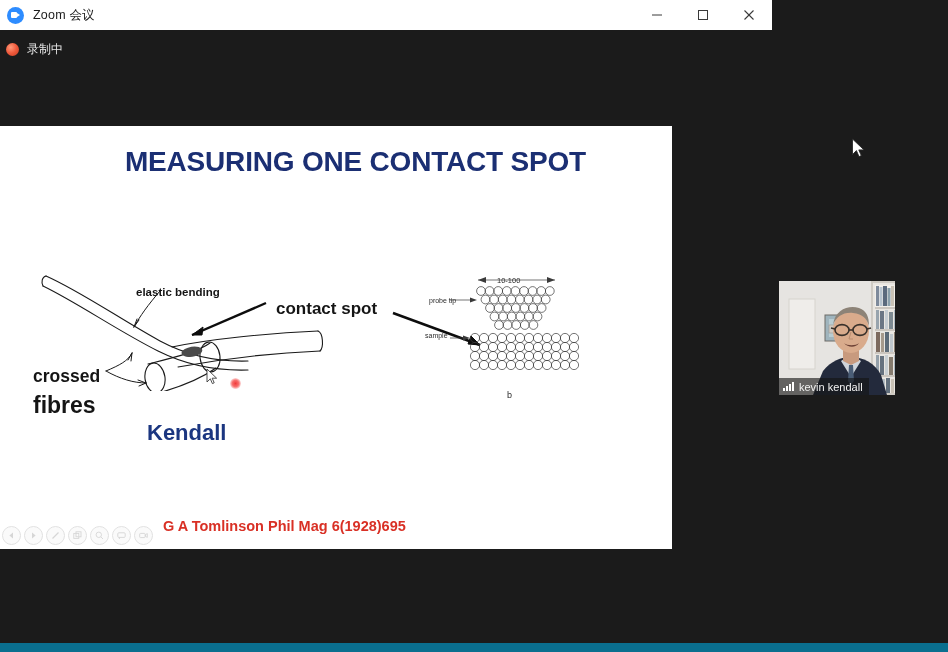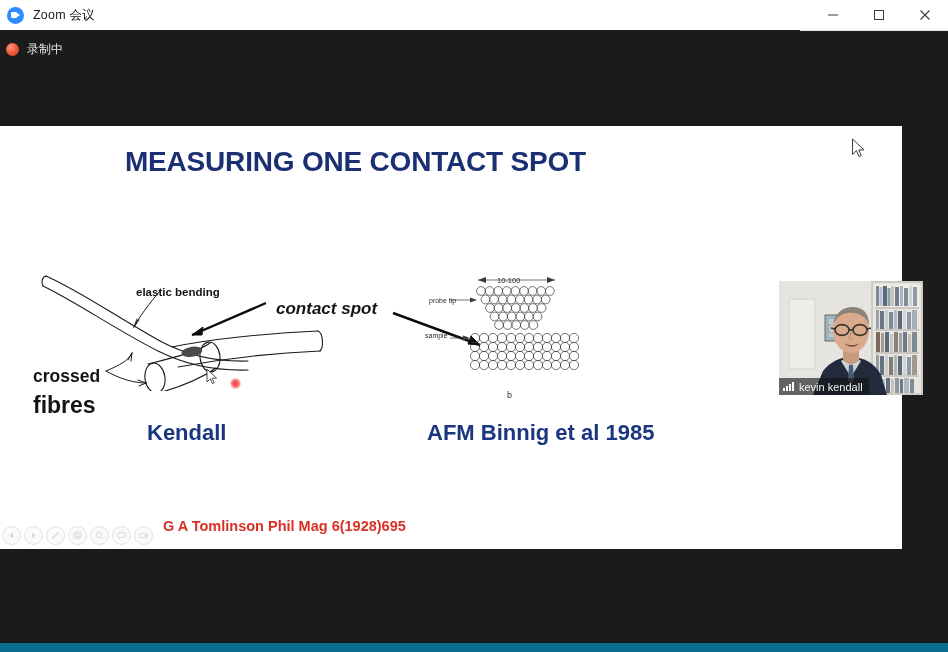--- a/index.html
+++ b/index.html
@@ -5,21 +5,21 @@
   html,body{margin:0;padding:0;}
   body{
     width:948px;height:652px;overflow:hidden;
     background:#1b1b1b;
     font-family:"Liberation Sans","DejaVu Sans",sans-serif;
     position:relative;
   }
 
   
   #titlebar{
-    position:absolute;left:0;top:0;width:948px;height:30px;
+    position:absolute;left:0;top:0;width:772px;height:30px;
     background:#ffffff;border-bottom:1px solid #e2e2e2;
     display:flex;align-items:center;
   }
   #app-icon{
     width:17px;height:17px;border-radius:50%;
     background:#2d8cff;margin-left:7px;margin-right:9px;
     position:relative;flex:none;
   }
   #app-icon:after{
     content:"";position:absolute;left:4px;top:5.5px;
@@ -45,21 +45,21 @@
   }
   #rec-dot{
     width:13px;height:13px;border-radius:50%;
     background:radial-gradient(circle at 36% 34%,#ff9a7a 0%,#f05a3c 48%,#c33c22 100%);
     margin-left:6px;margin-right:8px;flex:none;
   }
   #rec-text{font-size:12px;color:#e8e8e8;}
 
   
   #slide{
-    position:absolute;left:0;top:126px;width:902px;height:423px;
+    position:absolute;left:0;top:126px;width:672px;height:423px;
     background:#ffffff;overflow:hidden;
   }
   #slide-title{
     position:absolute;left:125px;top:20px;
     font-size:28px;font-weight:bold;color:#1b2f73;
     letter-spacing:-0.2px;
     font-family:"Liberation Sans","DejaVu Sans",sans-serif;
   }
   .navy-caption{
     position:absolute;font-size:22px;font-weight:bold;color:#1b3680;
@@ -67,21 +67,21 @@
   #cap-kendall{left:147px;top:294px;}
   #cap-afm{left:427px;top:294px;}
   #citation{
     position:absolute;left:147px;top:392px;
     font-size:14.5px;font-weight:bold;color:#d93025;margin-left:16px;
   }
   .diag-label{
     position:absolute;font-weight:bold;color:#151515;
   }
   #lbl-elastic{left:136px;top:160px;font-size:11.5px;}
-  #lbl-contact{left:276px;top:173px;font-size:17px;font-style:italic;}
+  #lbl-contact{left:276px;top:173px;font-size:17px;}
   #lbl-crossed1{left:33px;top:240px;font-size:17.5px;}
   #lbl-crossed2{left:33px;top:266px;font-size:23px;}
   .afm-label{position:absolute;font-size:7px;color:#2b2b2b;}
   #lbl-probe{left:429px;top:171px;}
   #lbl-sample{left:425px;top:206px;}
   #lbl-1010{left:497px;top:150px;font-size:7.5px;color:#2b2b2b;position:absolute;}
   #lbl-b{left:507px;top:264px;font-size:9px;color:#2b2b2b;position:absolute;}
 
   
   #laser{
@@ -100,21 +100,21 @@
     width:17px;height:17px;border-radius:50%;
     border:1px solid #dcdcdc;background:#fafafa;
     display:flex;align-items:center;justify-content:center;
     color:#cfcfcf;font-size:8px;
     opacity:.85;
   }
   .annot-btn svg{display:block;}
 
   
   #video-tile{
-    position:absolute;left:779px;top:281px;width:144px;height:114px;
+    position:absolute;left:779px;top:281px;width:116px;height:114px;
     background:#21262b;overflow:hidden;
   }
   #video-room{position:absolute;inset:0;}
   #name-strip{
     position:absolute;left:0;bottom:0;height:17px;
     display:flex;align-items:center;
     background:rgba(20,20,20,.62);padding:0 6px 0 4px;
   }
   #sig-icon{display:flex;align-items:flex-end;gap:1px;height:9px;margin-right:5px;}
   #sig-icon i{display:block;width:2px;background:#ffffff;}
@@ -321,21 +321,20 @@
       </g>
     </g>
   </svg>
 
   <div class="afm-label" id="lbl-probe">probe tip</div>
   <div class="afm-label" id="lbl-sample">sample</div>
   <div id="lbl-1010">10-100</div>
   <div id="lbl-b">b</div>
 
   <div class="navy-caption" id="cap-kendall">Kendall</div>
-  <div class="navy-caption" id="cap-afm">AFM  Binnig et al 1985</div>
 
   <div id="citation">G A Tomlinson Phil Mag 6(1928)695</div>
 
   <div id="laser"></div>
   <svg id="slide-cursor" width="12" height="18" viewBox="0 0 12 18">
     <path d="M1,1 L1,14 L4.3,10.8 L6.4,15.6 L8.2,14.8 L6.2,10.2 L10.6,10.2 Z" fill="#ffffff" stroke="#3b3b3b" stroke-width="0.9"></path>
   </svg>
 
   <div id="annot-toolbar">
     <div class="annot-btn">

